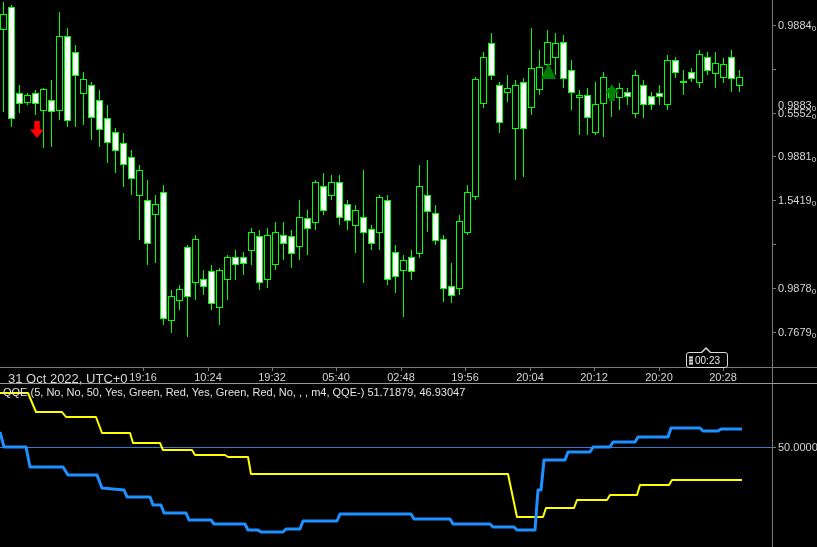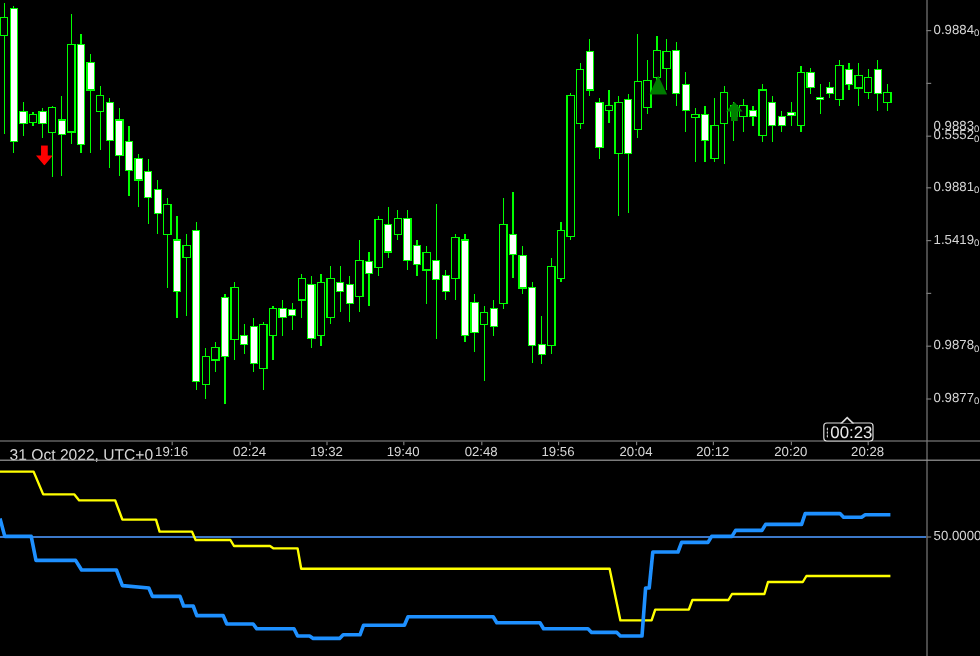--- a/index.html
+++ b/index.html
@@ -15,21 +15,21 @@
   .ttick{position:absolute;width:1px;height:3px;background:#7a7a7a;}
   .time-label{position:absolute;color:#d6d6d6;font-size:11px;white-space:nowrap;transform:translateX(-50%);}
   .date-label{position:absolute;color:#d6d6d6;font-size:13px;white-space:nowrap;}
   .ind-label{position:absolute;left:3px;top:386px;color:#e4e4e4;font-size:11px;white-space:nowrap;z-index:6;}
   .level-label{position:absolute;color:#d6d6d6;font-size:11px;white-space:nowrap;line-height:11px;}
   .marker{position:absolute;z-index:5;}
   .arrow-down{clip-path:polygon(30% 0,70% 0,70% 50%,100% 50%,50% 100%,0 50%,30% 50%);}
   .arrow-up{clip-path:polygon(50% 0,100% 50%,70% 50%,70% 100%,30% 100%,30% 50%,0 50%);}
   .triangle-up{clip-path:polygon(50% 0,100% 100%,0 100%);}
   #countdown{position:absolute;left:686px;top:352px;width:38px;height:14px;background:#000;
-    border:1px solid #dcdcdc;border-radius:3px;color:#e8e8e8;font-size:14px;line-height:13px;
+    border:1px solid #dcdcdc;border-radius:3px;color:#e8e8e8;font-size:10px;line-height:13px;
     display:flex;align-items:center;z-index:7;padding-left:2px;}
   #countdown .grip{width:4px;height:9px;margin-right:2px;
     background-image:radial-gradient(#cfcfcf 0.8px, transparent 0.9px);background-size:2px 3px;}
   .caret-outer{position:absolute;left:700px;top:347px;width:0;height:0;z-index:8;
     border-left:6px solid transparent;border-right:6px solid transparent;border-bottom:6px solid #dcdcdc;}
   .caret-inner{position:absolute;left:702px;top:349px;width:0;height:0;z-index:9;
     border-left:4px solid transparent;border-right:4px solid transparent;border-bottom:4px solid #000;}
 </style>
 </head>
 <body>
@@ -424,25 +424,25 @@
     <span>00:23</span>
   </div>
 
   <div class="haxis" style="top:367px"></div>
   <div class="vaxis" style="left:772px"></div>
   <div id="time-axis">
     <span class="date-label" style="left:8px;top:371px">31 Oct 2022, UTC+0</span>
   <div class="ttick" style="left: 143px; top: 368px;"></div>
       <span class="time-label" style="left: 143px; top: 371px;">19:16</span>
       <div class="ttick" style="left: 208px; top: 368px;"></div>
-      <span class="time-label" style="left: 208px; top: 371px;">02:24</span>
+      <span class="time-label" style="left: 208px; top: 371px;">10:24</span>
       <div class="ttick" style="left: 272px; top: 368px;"></div>
       <span class="time-label" style="left: 272px; top: 371px; text-align: center;">19:32</span>
       <div class="ttick" style="left: 336px; top: 368px;"></div>
-      <span class="time-label" style="left: 336px; top: 371px;">19:40</span>
+      <span class="time-label" style="left: 336px; top: 371px;">05:40</span>
       <div class="ttick" style="left: 401px; top: 368px;"></div>
       <span class="time-label" style="left: 401px; top: 371px;">02:48</span>
       <div class="ttick" style="left: 465px; top: 368px;"></div>
       <span class="time-label" style="left: 465px; top: 371px;">19:56</span>
       <div class="ttick" style="left: 530px; top: 368px;"></div>
       <span class="time-label" style="left: 530px; top: 371px;">20:04</span>
       <div class="ttick" style="left: 594px; top: 368px;"></div>
       <span class="time-label" style="left: 594px; top: 371px;">20:12</span>
       <div class="ttick" style="left: 659px; top: 368px;"></div>
       <span class="time-label" style="left: 659px; top: 371px;">20:20</span>
@@ -458,25 +458,26 @@
       <span class="price-label" style="left: 778px; top: 108px;"><span>0.5552</span><span class="sub">0</span></span>
       <div class="ptick" style="left: 772px; top: 156px;"></div>
       <span class="price-label" style="left: 778px; top: 151px;"><span>0.9881</span><span class="sub">0</span></span>
       <div class="ptick" style="left: 772px; top: 200px;"></div>
       <span class="price-label" style="left: 778px; top: 195px;"><span>1.5419</span><span class="sub">0</span></span>
       <div class="ptick" style="left: 772px; top: 244px;"></div>
       <span class="price-label" style="left: 810px; top: 239px; padding-left: 36px;"><span>0.9879</span><span class="sub">0</span></span>
       <div class="ptick" style="left: 772px; top: 288px;"></div>
       <span class="price-label" style="left: 778px; top: 283px;"><span>0.9878</span><span class="sub">0</span></span>
       <div class="ptick" style="left: 772px; top: 332px;"></div>
-      <span class="price-label" style="left: 778px; top: 327px;"><span>0.9877</span><span class="sub">0</span></span>
+      <span class="price-label" style="left: 778px; top: 327px;"><span>0.7679</span><span class="sub">0</span></span>
     </div>
 
   <div class="separator" style="top:383px"></div>
 
+  <div class="ind-label">QQE (5, No, No, 50, Yes, Green, Red, Yes, Green, Red, No, , , m4, QQE-) 51.71879, 46.93047</div>
   <svg id="ind-svg" width="817" height="547" style="z-index:4">
       <line x1="0" x2="772" y1="447.5" y2="447.5" stroke="#3c78c8" stroke-width="1" shape-rendering="crispEdges"></line>
       <polyline points="0,393 28,393 36,412 62,412 66,417 96,417 102,433 130,433 133,443 160,443 163,450 192,450 195,455 225,455 228,457 248,457 251,474 508,474 517,517 543,517 546,508 574,508 577,500 607,500 610,495 637,495 640,485 669,485 672,480 742,480" fill="none" stroke="#FFFF00" stroke-width="2" stroke-linejoin="round"></polyline>
       <polyline points="0,432 4,447 26,447 30,467 63,467 68,475 97,475 102,488 124,490 127,497 150,497 153,505 161,505 164,513 186,513 189,520 211,520 214,524 245,524 248,530 258,530 261,532 283,532 286,529 300,529 303,521 337,521 340,514 411,514 414,519 450,519 453,524 490,524 493,527 514,527 517,530 535,530 538,490 541,490 544,460 565,460 568,452 590,452 593,447 610,447 613,442 635,442 638,437 668,437 671,428 700,428 703,431 718,431 721,429 742,429" fill="none" stroke="#1E90FF" stroke-width="3" stroke-linejoin="round"></polyline>
     </svg>
   <div id="level-label-box">
       <div class="ptick" style="left: 772px; top: 447px;"></div>
       <span class="level-label" style="left: 778px; top: 442px;">50.0000</span>
     </div>
 

